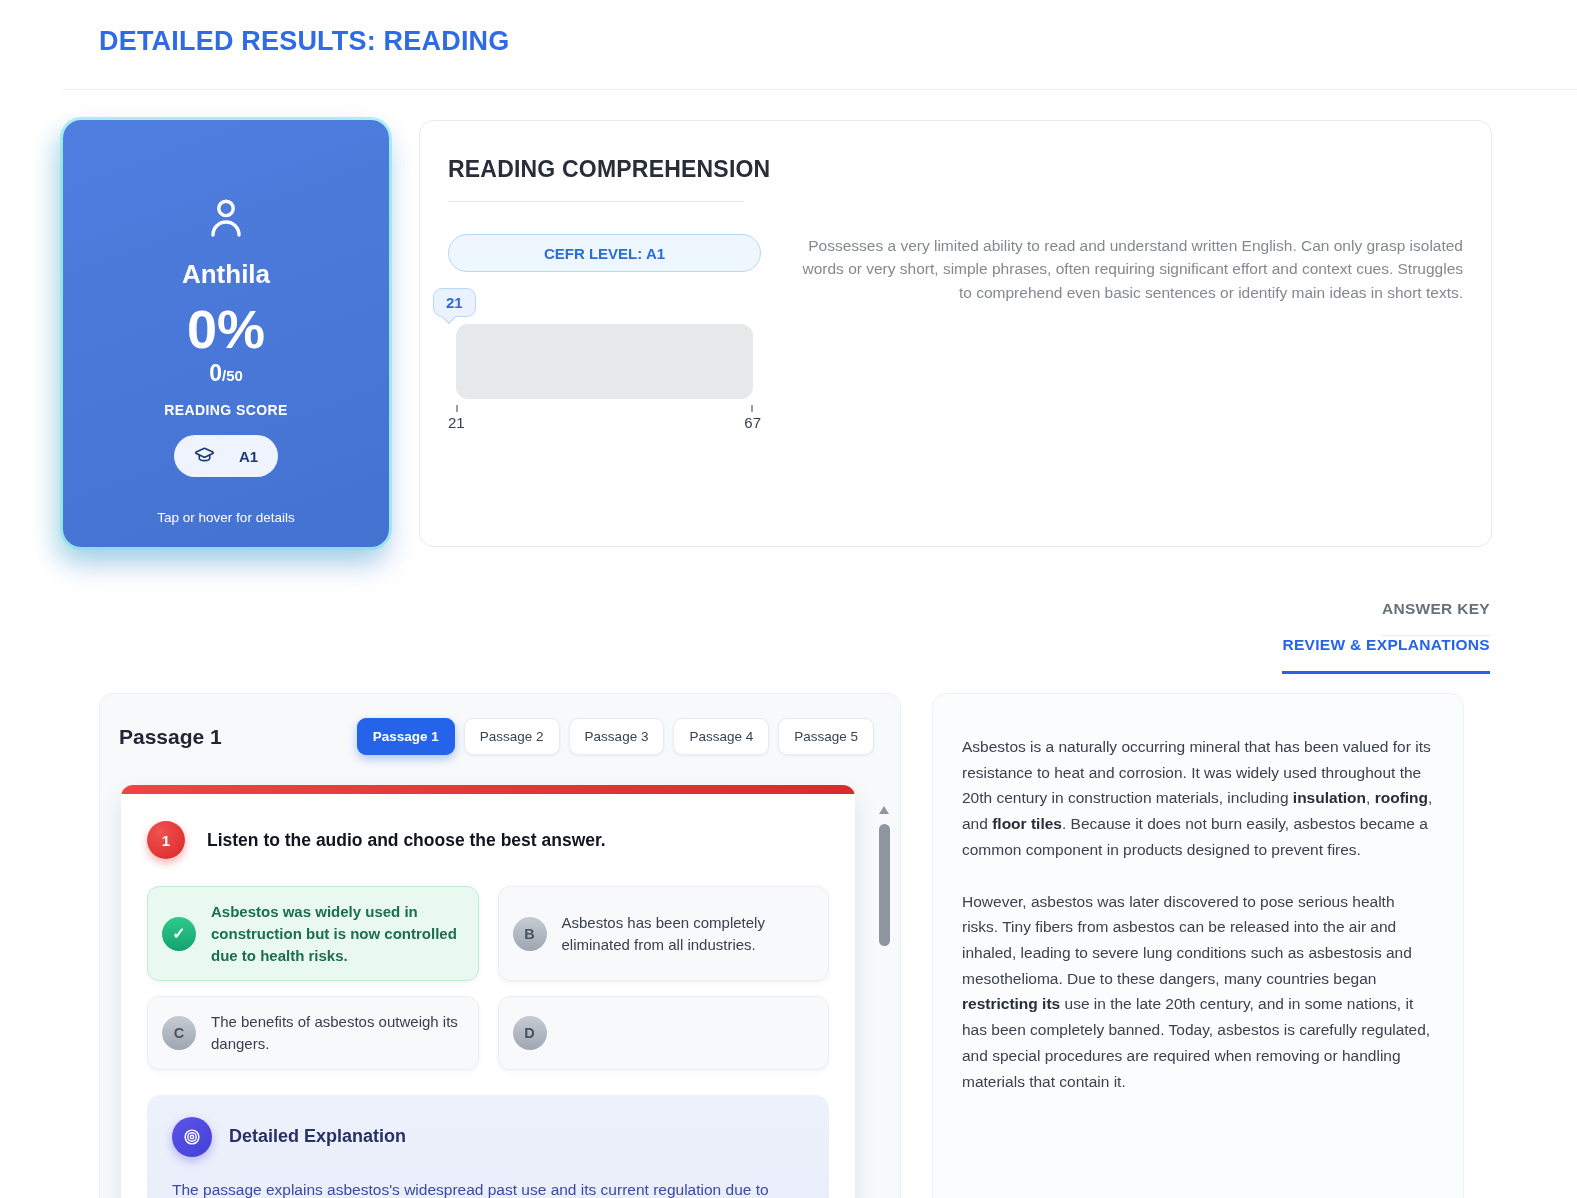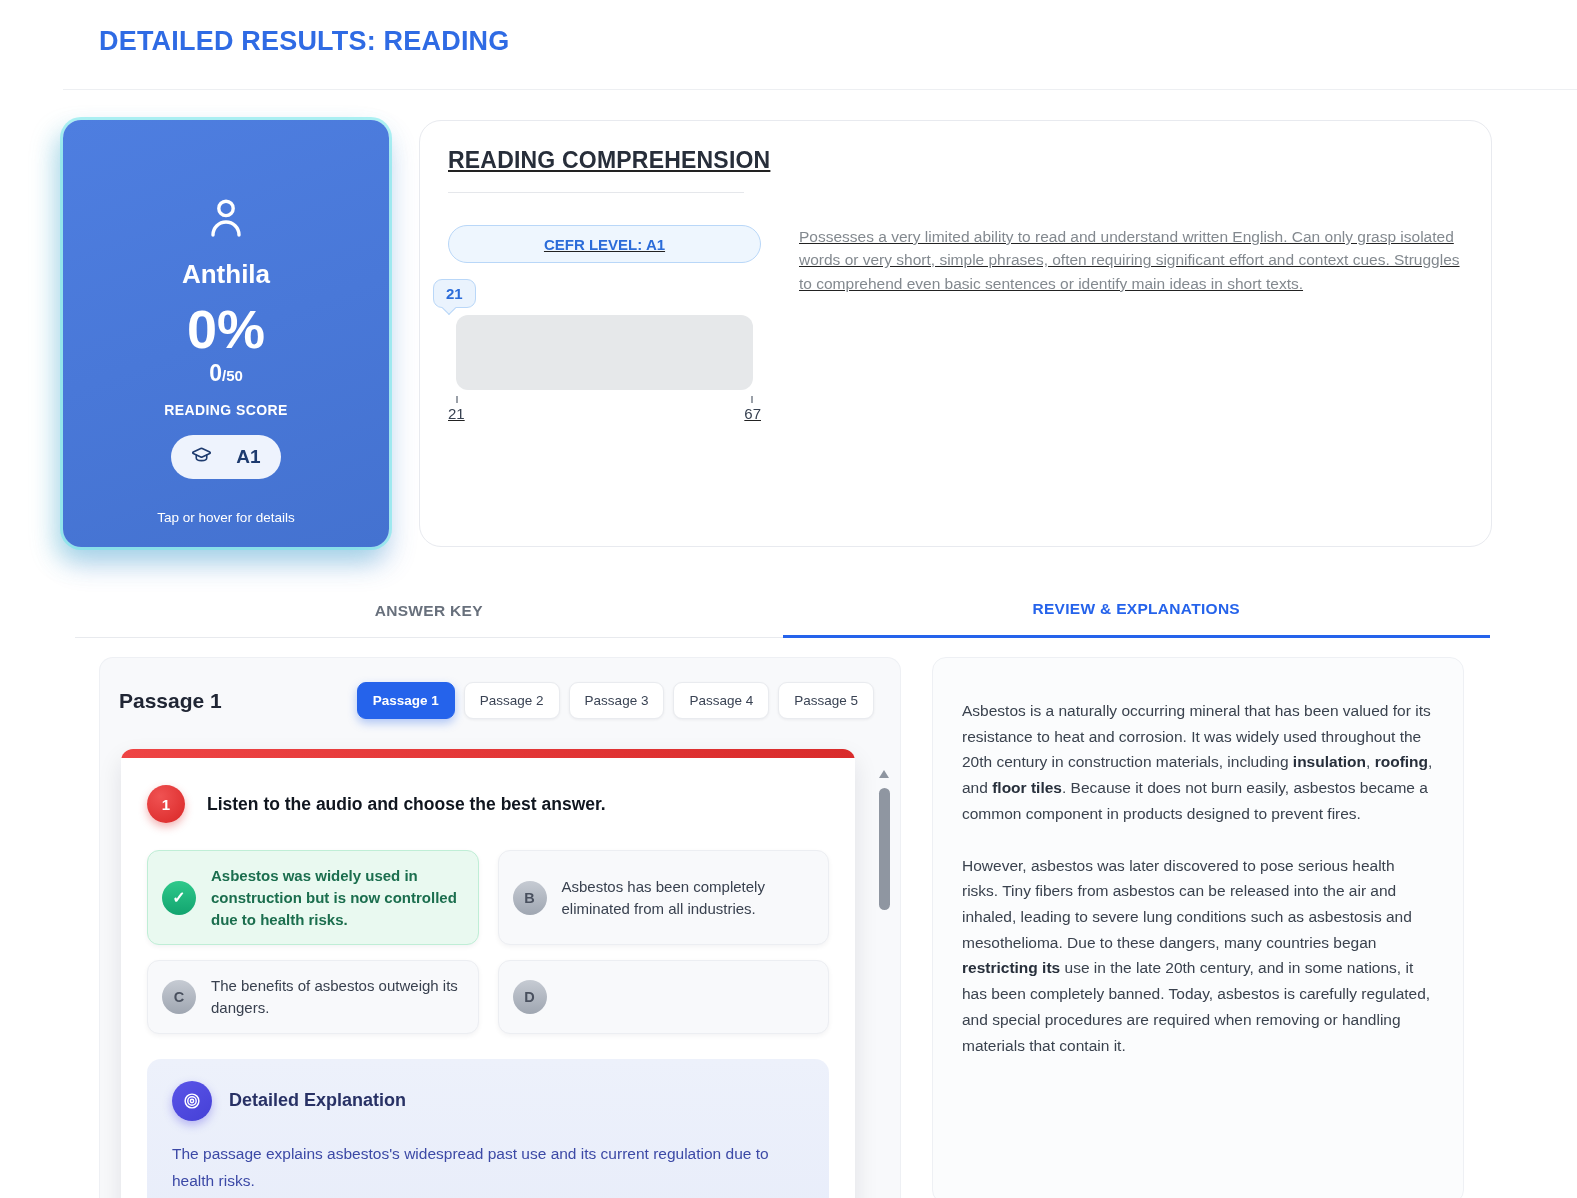--- a/index.html
+++ b/index.html
@@ -23,25 +23,25 @@
     cursor:pointer;
   }
   .sc-name { font-size:26px; font-weight:700; margin-top:13px; }
   .sc-pct  { font-size:54px; font-weight:800; margin-top:12px; line-height:1; }
   .sc-frac { margin-top:4px; }
   .sc-frac .num { font-size:23px; font-weight:800; }
   .sc-frac .den { font-size:15px; font-weight:600; }
   .sc-label { margin-top:15px; font-size:14px; font-weight:700; letter-spacing:.4px; }
   .sc-level {
     margin-top:17px; background:#eef3fd; color:#1d3a6e; border-radius:999px;
-    padding:9px 20px; display:flex; gap:24px; align-items:center; font-weight:700; font-size:19px;
+    padding:9px 20px; display:flex; gap:24px; align-items:center; font-weight:700; font-size:15px;
   }
   .sc-hint { margin-top:auto; margin-bottom:22px; font-size:13.5px; }
 
-  .comp-panel { flex:1; border:1px solid #e8eaef; border-radius:22px; padding:26px 28px; background:#fff;text-decoration:underline; }
+  .comp-panel { flex:1; border:1px solid #e8eaef; border-radius:14px; padding:35px 28px; background:#fff; }
   .comp-title { font-size:23px; font-weight:800; color:#272e3a; margin:0; letter-spacing:.2px; }
   .comp-divider { width:296px; height:1px; background:#e5e7eb; margin:18px 0 32px; }
   .comp-body { display:flex; }
   .comp-left { width:313px; flex:none; }
   .cefr-pill {
     height:38px; border:1.5px solid #b9d7f8; background:#eef6fe; color:#2b6cd9; border-radius:999px;
     display:flex; align-items:center; justify-content:center; font-weight:700; font-size:15px;
   }
   .tooltip {
     display:inline-block; margin:16px 0 0 -15px; position:relative;
@@ -49,24 +49,24 @@
     border-radius:9px; padding:5px 12px; font-weight:700; font-size:15px;
   }
   .tooltip::after {
     content:""; position:absolute; left:10px; bottom:-5.5px; width:9px; height:9px;
     background:#eaf3fd; border-right:1.5px solid #b9d7f8; border-bottom:1.5px solid #b9d7f8; transform:rotate(45deg);
   }
   .range-bar { margin:7px 0 0 8px; width:297px; height:75px; background:#e6e8ea; border-radius:12px; }
   .ticks { margin:6px 0 0 8px; width:297px; display:flex; justify-content:space-between; }
   .tick { width:2px; height:7px; background:#9aa0a8; }
   .range-labels { margin-top:2px; width:313px; display:flex; justify-content:space-between; font-size:15px; color:#374151; }
-  .comp-desc { flex:1; margin:0 0 0 38px; max-width:665px; color:#83898f; font-size:15.5px; line-height:1.5; }
-
-  
-  .tabs { display:flex; margin:53px 87px 0 75px; align-items:flex-end; }
+  .comp-desc { flex:1; margin:0 0 0 38px; max-width:665px; color:#83898f; font-size:15.5px; line-height:1.5;text-align:right; }
+
+  
+  .tabs { display:flex; margin:53px 87px 0 75px; align-items:flex-end;flex-direction:column; }
   .tab {
     flex:1; text-align:center; padding-bottom:17px; font-size:15.5px; font-weight:600;
     color:#68707c; letter-spacing:.3px; border-bottom:1px solid #e8eaee; cursor:pointer;
   }
   .tab.active { color:#2563eb; font-weight:700; border-bottom:3px solid #2563eb; }
 
   
   .bottom { display:flex; gap:31px; margin:19px 113px 0 99px; height:547px; overflow:hidden; align-items:stretch; }
 
   .passage-panel {

